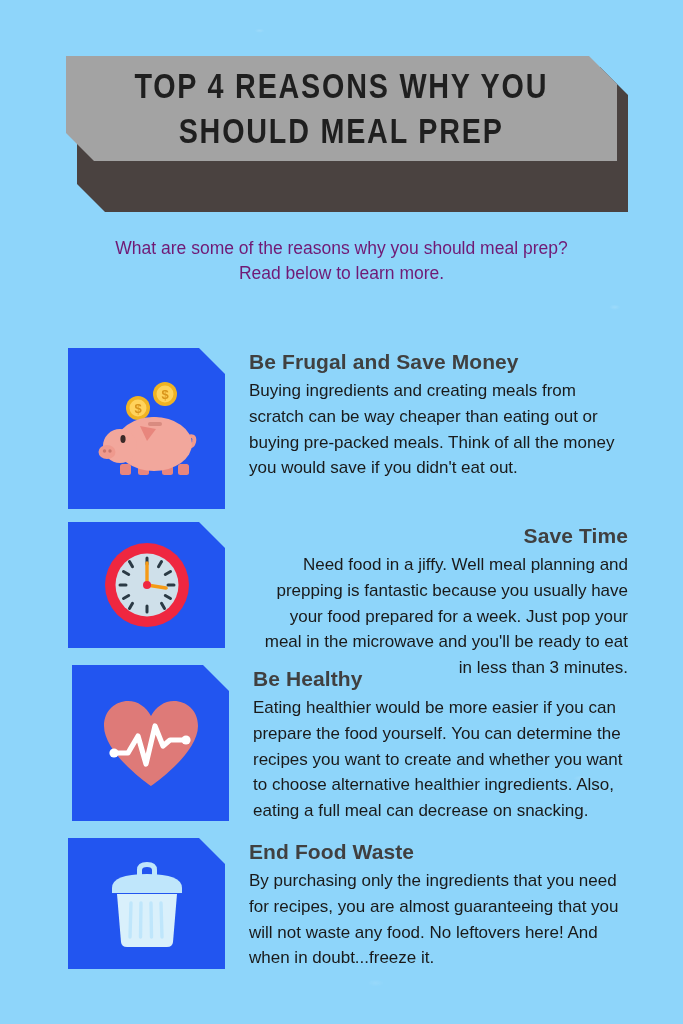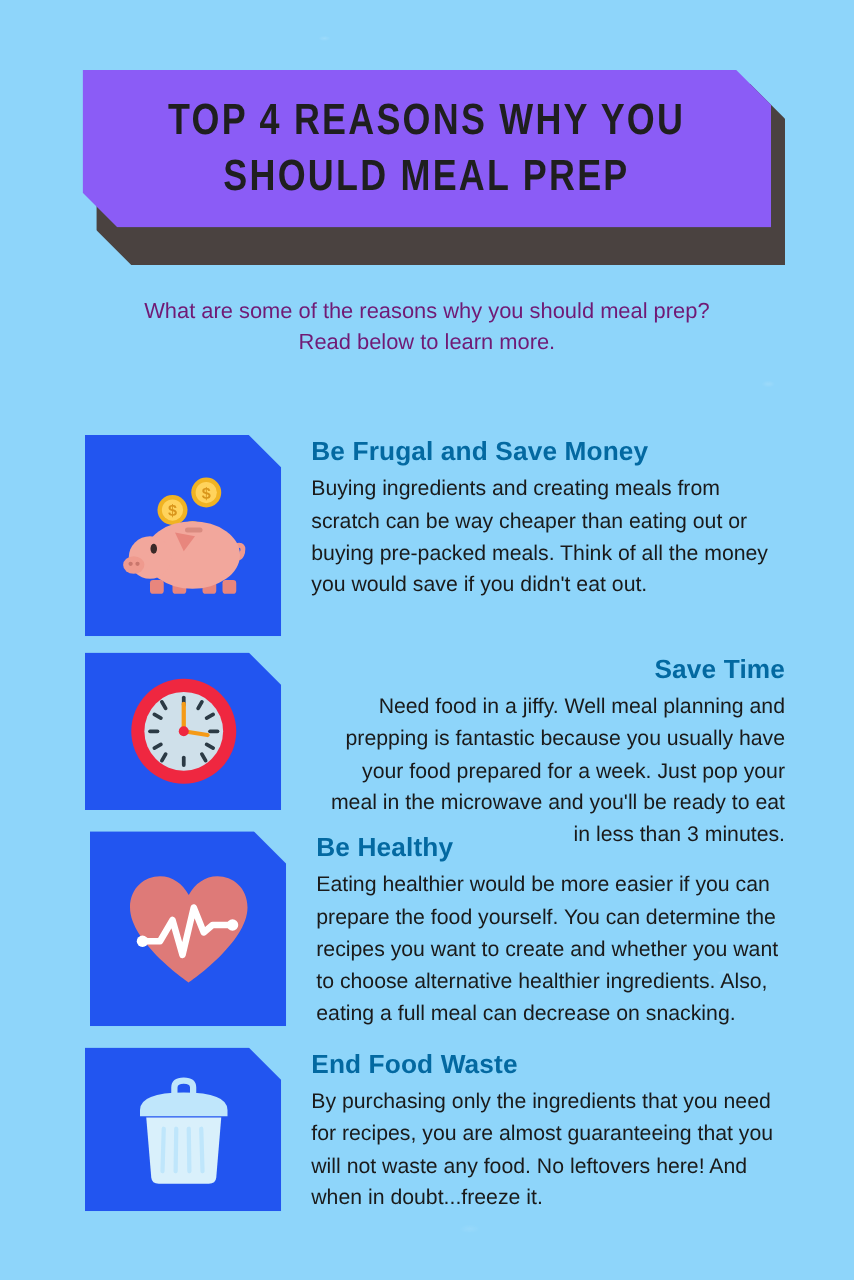--- a/index.html
+++ b/index.html
@@ -49,22 +49,22 @@
     width: 551px;
     height: 145px;
     background: #4a4240;
     clip-path: polygon(0 0, calc(100% - 28px) 0, 100% 28px, 100% 100%, 28px 100%, 0 calc(100% - 28px));
   }
   .banner {
     position: absolute;
     left: 0;
     top: 0;
     width: 551px;
-    height: 126px;
-    background: #8b5cf6;
+    height: 105px;
+    background: #a3a3a3;
     clip-path: polygon(0 0, calc(100% - 28px) 0, 100% 28px, 100% 100%, 28px 100%, 0 calc(100% - 28px));
     display: flex;
     flex-direction: column;
     align-items: center;
     justify-content: center;
   }
   .banner-title {
     color: #1f1f1f;
     font-family: "Liberation Sans Narrow", "Liberation Sans", sans-serif;
     font-weight: bold;
@@ -109,21 +109,21 @@
     justify-content: center;
   }
   .tile svg { display: block; }
 
   .copy {
     flex: 1 1 auto;
     padding-left: 24px;
     padding-top: 2px;
   }
   .sec-title {
-    color: #0369a1;
+    color: #404040;
     font-size: 21px;
     font-weight: bold;
     margin: 0 0 4px 0;
     letter-spacing: .1px;
   }
   .sec-body {
     color: #1a1a1a;
     font-size: 17px;
     line-height: 1.52;
     margin: 0;

